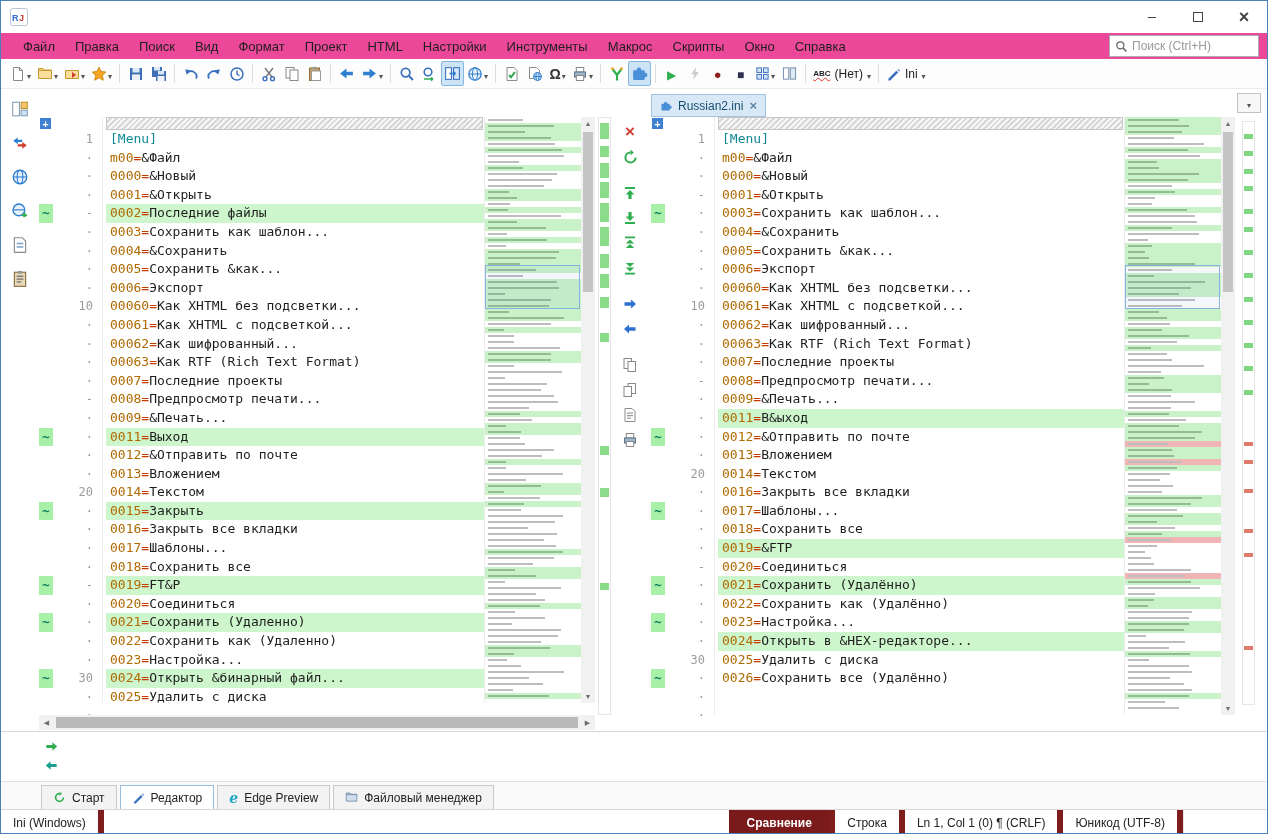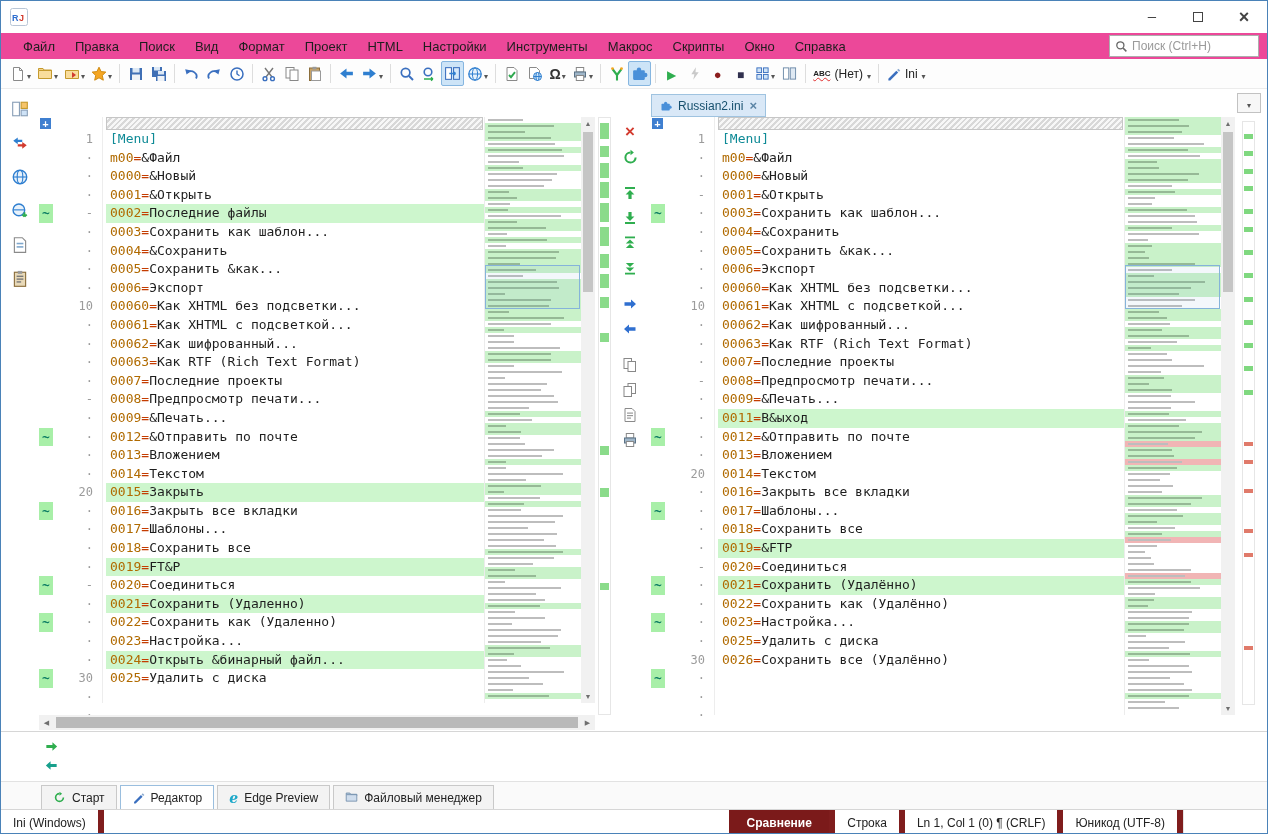--- a/index.html
+++ b/index.html
@@ -503,20 +503,21 @@
             <div class="crow"><span class="k">0004</span><span class="e">=</span><span class="v">&amp;Сохранить</span></div>
             <div class="crow"><span class="k">0005</span><span class="e">=</span><span class="v">Сохранить &amp;как...</span></div>
             <div class="crow"><span class="k">0006</span><span class="e">=</span><span class="v">Экспорт</span></div>
             <div class="crow"><span class="k">00060</span><span class="e">=</span><span class="v">Как XHTML без подсветки...</span></div>
             <div class="crow"><span class="k">00061</span><span class="e">=</span><span class="v">Как XHTML с подсветкой...</span></div>
             <div class="crow"><span class="k">00062</span><span class="e">=</span><span class="v">Как шифрованный...</span></div>
             <div class="crow"><span class="k">00063</span><span class="e">=</span><span class="v">Как RTF (Rich Text Format)</span></div>
             <div class="crow"><span class="k">0007</span><span class="e">=</span><span class="v">Последние проекты</span></div>
             <div class="crow"><span class="k">0008</span><span class="e">=</span><span class="v">Предпросмотр печати...</span></div>
             <div class="crow"><span class="k">0009</span><span class="e">=</span><span class="v">&amp;Печать...</span></div>
+            <div class="crow chg"><span class="k">0011</span><span class="e">=</span><span class="v">Выход</span></div>
             <div class="crow"><span class="k">0012</span><span class="e">=</span><span class="v">&amp;Отправить по почте</span></div>
             <div class="crow"><span class="k">0013</span><span class="e">=</span><span class="v">Вложением</span></div>
             <div class="crow"><span class="k">0014</span><span class="e">=</span><span class="v">Текстом</span></div>
             <div class="crow chg"><span class="k">0015</span><span class="e">=</span><span class="v">Закрыть</span></div>
             <div class="crow"><span class="k">0016</span><span class="e">=</span><span class="v">Закрыть все вкладки</span></div>
             <div class="crow"><span class="k">0017</span><span class="e">=</span><span class="v">Шаблоны...</span></div>
             <div class="crow"><span class="k">0018</span><span class="e">=</span><span class="v">Сохранить все</span></div>
             <div class="crow chg"><span class="k">0019</span><span class="e">=</span><span class="v">FT&amp;P</span></div>
             <div class="crow"><span class="k">0020</span><span class="e">=</span><span class="v">Соединиться</span></div>
             <div class="crow chg"><span class="k">0021</span><span class="e">=</span><span class="v">Сохранить (Удаленно)</span></div>
@@ -1031,20 +1032,21 @@
             <div class="crow"><span class="k">0013</span><span class="e">=</span><span class="v">Вложением</span></div>
             <div class="crow"><span class="k">0014</span><span class="e">=</span><span class="v">Текстом</span></div>
             <div class="crow"><span class="k">0016</span><span class="e">=</span><span class="v">Закрыть все вкладки</span></div>
             <div class="crow"><span class="k">0017</span><span class="e">=</span><span class="v">Шаблоны...</span></div>
             <div class="crow"><span class="k">0018</span><span class="e">=</span><span class="v">Сохранить все</span></div>
             <div class="crow chg"><span class="k">0019</span><span class="e">=</span><span class="v">&amp;FTP</span></div>
             <div class="crow"><span class="k">0020</span><span class="e">=</span><span class="v">Соединиться</span></div>
             <div class="crow chg"><span class="k">0021</span><span class="e">=</span><span class="v">Сохранить (Удалённо)</span></div>
             <div class="crow"><span class="k">0022</span><span class="e">=</span><span class="v">Сохранить как (Удалённо)</span></div>
             <div class="crow"><span class="k">0023</span><span class="e">=</span><span class="v">Настройка...</span></div>
+            <div class="crow chg"><span class="k">0024</span><span class="e">=</span><span class="v">Открыть в &amp;HEX-редакторе...</span></div>
             <div class="crow"><span class="k">0025</span><span class="e">=</span><span class="v">Удалить с диска</span></div>
             <div class="crow"><span class="k">0026</span><span class="e">=</span><span class="v">Сохранить все (Удалённо)</span></div>
           </div>
       </div>
       <div class="mini" id="mini-right">
           <div class="minirow g">
             <div class="bar" style="width: 56.4459%;"></div>
           </div>
           <div class="minirow g">
             <div class="bar" style="width: 67.531%;"></div>

